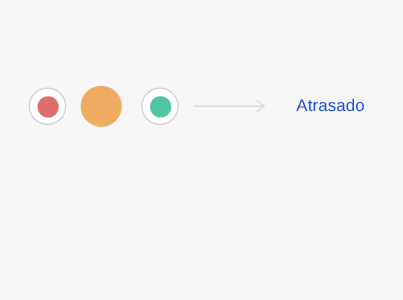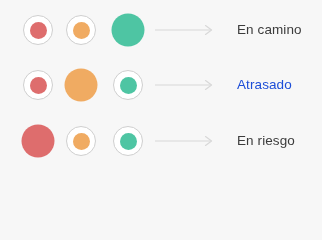--- a/index.html
+++ b/index.html
@@ -98,46 +98,20 @@
     color: #3c3c3c;
     letter-spacing: 0.1px;
     white-space: nowrap;
   }
 </style>
 </head>
 <body style="background: rgb(247, 247, 247);">
 
 <div class="legend">
 
-  <div class="legend-row row-0">
-    <div class="dots">
-      <div class="dot-slot slot-0">
-        <span class="dot ringed" style="background: rgb(255, 255, 255); border-color: rgb(207, 207, 207);">
-          <span class="core" style="background: rgb(222, 109, 109);"></span>
-        </span>
-      </div>
-      <div class="dot-slot slot-1">
-        <span class="dot ringed" style="background: rgb(255, 255, 255); border-color: rgb(207, 207, 207);">
-          <span class="core" style="background: rgb(240, 171, 98);"></span>
-        </span>
-      </div>
-      <div class="dot-slot slot-2">
-        <span class="dot solid" style="background: rgb(78, 197, 163);">
-          
-        </span>
-      </div>
-    </div>
-    <div class="arrow-wrap">
-      <svg class="arrow-svg" viewBox="0 0 60 14" xmlns="http://www.w3.org/2000/svg" aria-hidden="true">
-        <path d="M0 7 H56" stroke="#d8d8d8" stroke-width="1.2" fill="none"></path>
-        <path d="M50.5 2.6 L56.6 7 L50.5 11.4" stroke="#d8d8d8" stroke-width="1.2" fill="none" stroke-linecap="round" stroke-linejoin="round"></path>
-      </svg>
-    </div>
-    <div class="row-label" style="color: rgb(60, 60, 60);">En camino</div>
-  </div>
 
   <div class="legend-row row-1">
     <div class="dots">
       <div class="dot-slot slot-0">
         <span class="dot ringed" style="background: rgb(255, 255, 255); border-color: rgb(207, 207, 207);">
           <span class="core" style="background: rgb(222, 109, 109);"></span>
         </span>
       </div>
       <div class="dot-slot slot-1">
         <span class="dot solid" style="background: rgb(240, 171, 98);">
@@ -152,40 +126,14 @@
     </div>
     <div class="arrow-wrap">
       <svg class="arrow-svg" viewBox="0 0 60 14" xmlns="http://www.w3.org/2000/svg" aria-hidden="true">
         <path d="M0 7 H56" stroke="#d8d8d8" stroke-width="1.2" fill="none"></path>
         <path d="M50.5 2.6 L56.6 7 L50.5 11.4" stroke="#d8d8d8" stroke-width="1.2" fill="none" stroke-linecap="round" stroke-linejoin="round"></path>
       </svg>
     </div>
     <div class="row-label" style="color: #1d4ed8;">Atrasado</div>
   </div>
 
-  <div class="legend-row row-2">
-    <div class="dots">
-      <div class="dot-slot slot-0">
-        <span class="dot solid" style="background: rgb(222, 109, 109);">
-          
-        </span>
-      </div>
-      <div class="dot-slot slot-1">
-        <span class="dot ringed" style="background: rgb(255, 255, 255); border-color: rgb(207, 207, 207);">
-          <span class="core" style="background: rgb(240, 171, 98);"></span>
-        </span>
-      </div>
-      <div class="dot-slot slot-2">
-        <span class="dot ringed" style="background: rgb(255, 255, 255); border-color: rgb(207, 207, 207);">
-          <span class="core" style="background: rgb(78, 197, 163);"></span>
-        </span>
-      </div>
-    </div>
-    <div class="arrow-wrap">
-      <svg class="arrow-svg" viewBox="0 0 60 14" xmlns="http://www.w3.org/2000/svg" aria-hidden="true">
-        <path d="M0 7 H56" stroke="#d8d8d8" stroke-width="1.2" fill="none"></path>
-        <path d="M50.5 2.6 L56.6 7 L50.5 11.4" stroke="#d8d8d8" stroke-width="1.2" fill="none" stroke-linecap="round" stroke-linejoin="round"></path>
-      </svg>
-    </div>
-    <div class="row-label" style="color: rgb(60, 60, 60);">En riesgo</div>
-  </div>
 
 </div>
 
 </body></html>

